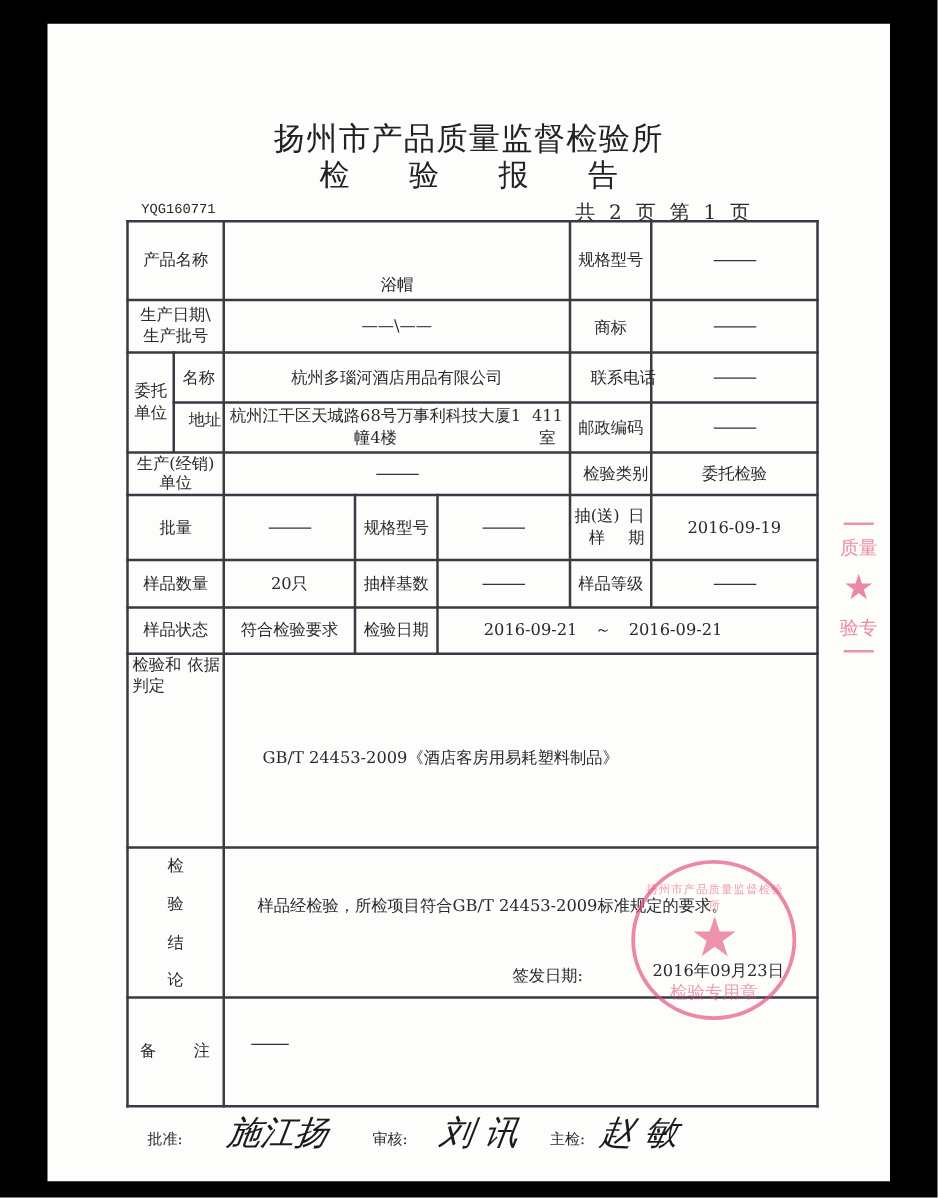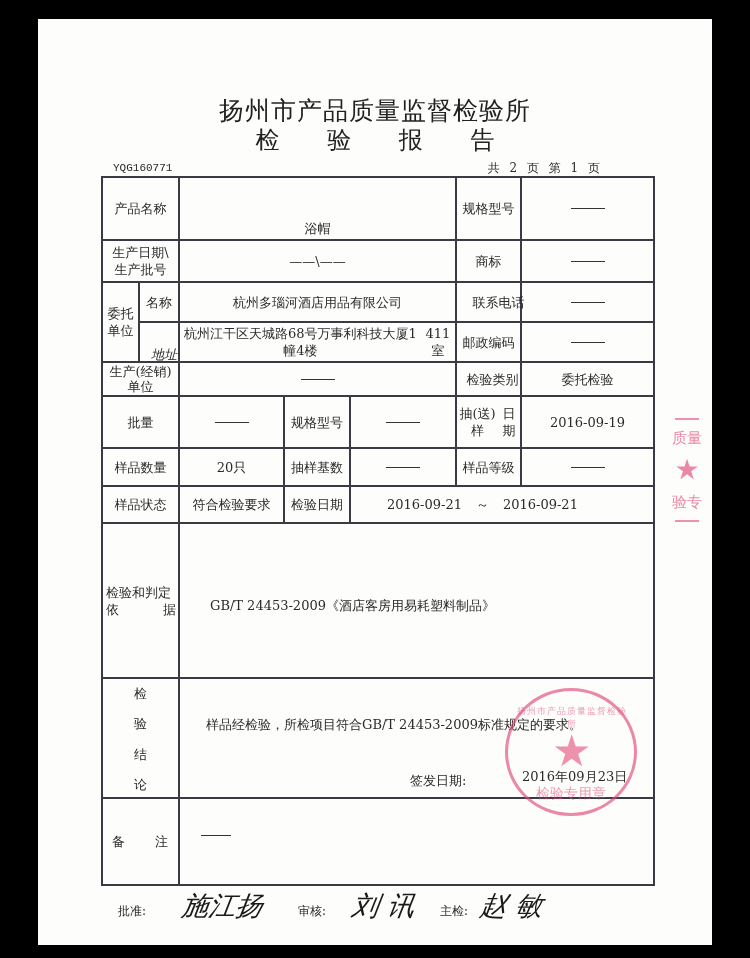--- a/index.html
+++ b/index.html
@@ -3,21 +3,21 @@
 <meta charset="utf-8">
 <style>
   html, body { margin:0; padding:0; }
   body { width:750px; height:958px; background:#000; position:relative; overflow:hidden;
          font-family:"DejaVu Serif","Liberation Serif",serif; color:#2a2a2a; }
   .paper { position:absolute; left:38px; top:19px; width:674px; height:926px; background:#fdfdfc; }
   .title { position:absolute; left:0; width:750px; text-align:center; font-family:"DejaVu Sans","Liberation Sans",sans-serif; color:#222; }
   .title1 { top:94px; font-size:25px; letter-spacing:1px; }
   .title2 { top:124px; font-size:24px; letter-spacing:20px; padding-left:20px; box-sizing:border-box; }
   .rptno { position:absolute; left:113px; top:162px; font-size:11px; font-family:"Liberation Mono","DejaVu Sans Mono",monospace; }
-  .pages { position:absolute; right:147px; top:160px; font-size:12px; letter-spacing:3px; }
+  .pages { position:absolute; right:147px; top:160px; font-size:16px; letter-spacing:3px; }
   .ln { position:absolute; background:#3a3a44; }
   .h { height:2px; }
   .v { width:2px; }
   .cell { position:absolute; display:flex; align-items:center; justify-content:center; text-align:center;
           font-size:13px; line-height:17px; }
   .dash { display:inline-block; width:34px; height:1px; background:#333; vertical-align:middle; }
   .vert { flex-direction:column; justify-content:space-between; padding:6px 0 4px; box-sizing:border-box; }
   .stamp-round { position:absolute; left:505px; top:688px; width:132px; height:128px; border:3px solid rgba(226,74,118,0.65);
                  border-radius:50%; box-sizing:border-box; }
   .stamp-round .star { position:absolute; left:44px; top:34px; font-size:44px; color:rgba(226,74,118,0.6); font-family:"DejaVu Sans",sans-serif; }
@@ -92,21 +92,21 @@
   <span>委托</span>
   <span>单位</span>
 </div>
 <div class="cell" style="left:140px;top:283px;width:38px;height:38px;">名称</div>
 <div class="cell" style="left:180px;top:283px;width:275px;height:38px;">杭州多瑙河酒店用品有限公司</div>
 <div class="cell" style="left:467px;top:283px;width:63px;height:38px;">联系电话</div>
 <div class="cell" style="left:522px;top:283px;width:131px;height:38px;">
     <span class="dash"></span>
   </div>
 
-<div class="cell" style="left:140px;top:335px;width:48px;height:38px;font-style:italic;">地址</div>
+<div class="cell" style="left:140px;top:317px;width:48px;height:38px;">地址</div>
 <div class="cell" style="left:180px;top:323px;width:275px;height:38px;flex-direction:row;">
   <span>杭州江干区天城路68号万事利科技大厦1幢4楼</span>
   <span>411室</span>
 </div>
 <div class="cell" style="left:457px;top:323px;width:63px;height:38px;">邮政编码</div>
 <div class="cell" style="left:522px;top:323px;width:131px;height:38px;">
     <span class="dash"></span>
   </div>
 
 <div class="cell" style="left:103px;top:363px;width:75px;height:32px;flex-direction:column;line-height:15px;">
@@ -146,21 +146,21 @@
 
 <div class="cell" style="left:103px;top:487px;width:75px;height:35px;">样品状态</div>
 <div class="cell" style="left:180px;top:487px;width:103px;height:35px;">符合检验要求</div>
 <div class="cell" style="left:285px;top:487px;width:64px;height:35px;">检验日期</div>
 <div class="cell" style="left:351px;top:487px;width:240px;height:35px;justify-content:flex-start;padding-left:36px;box-sizing:border-box;gap:14px;">
   <span>2016-09-21</span>
   <span>～</span>
   <span>2016-09-21</span>
 </div>
 
-<div class="cell" style="left:106px;top:524px;width:70px;height:153px;flex-direction:column;align-items:stretch;">
+<div class="cell" style="left:106px;top:524px;width:70px;height:153px;flex-direction:row;align-items:stretch;">
   <span style="text-align:left;">检验和判定</span>
   <span style="display:flex;justify-content:space-between;">
     <span>依</span>
     <span>据</span>
   </span>
 </div>
 <div class="basis">GB/T 24453-2009《酒店客房用易耗塑料制品》</div>
 
 <div class="cell vert" style="left:103px;top:679px;width:75px;height:118px;">
   <span>检</span>

